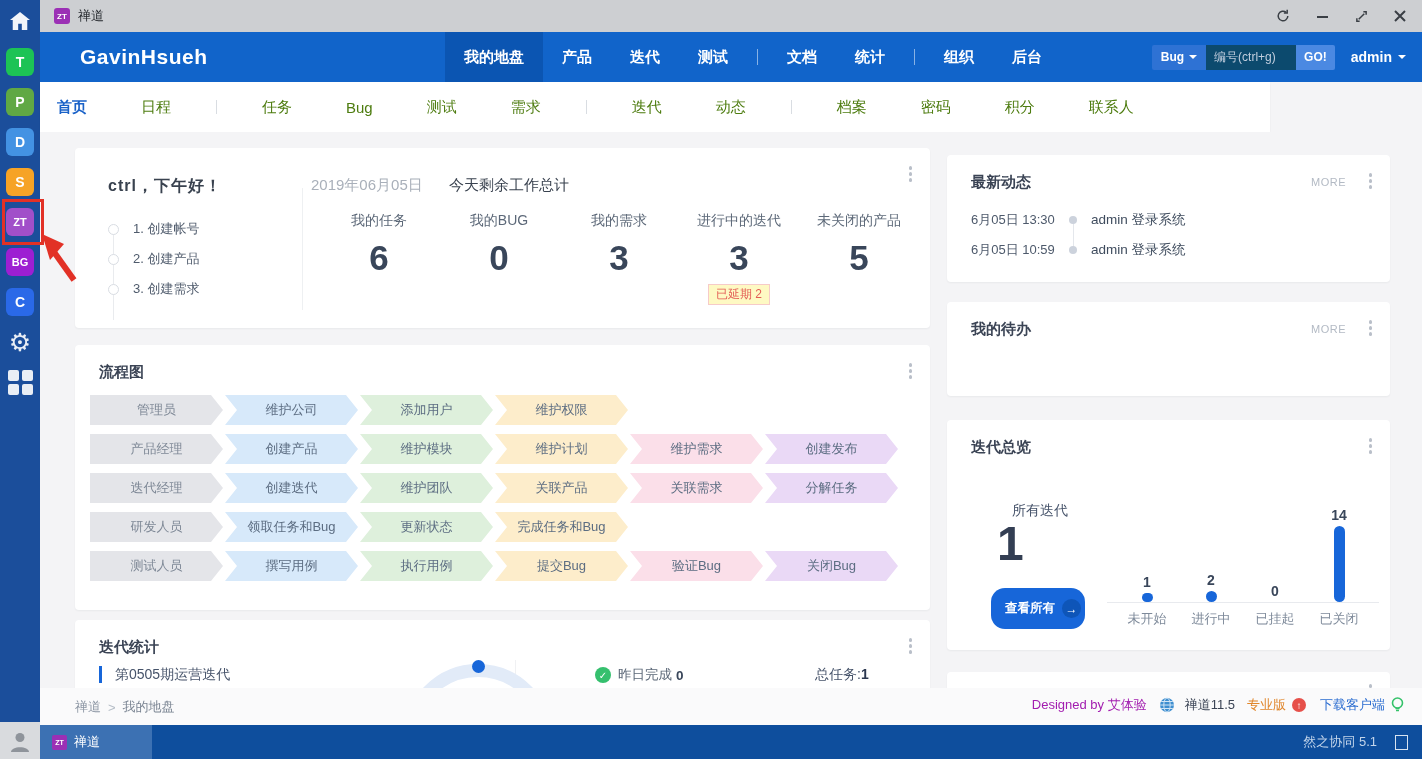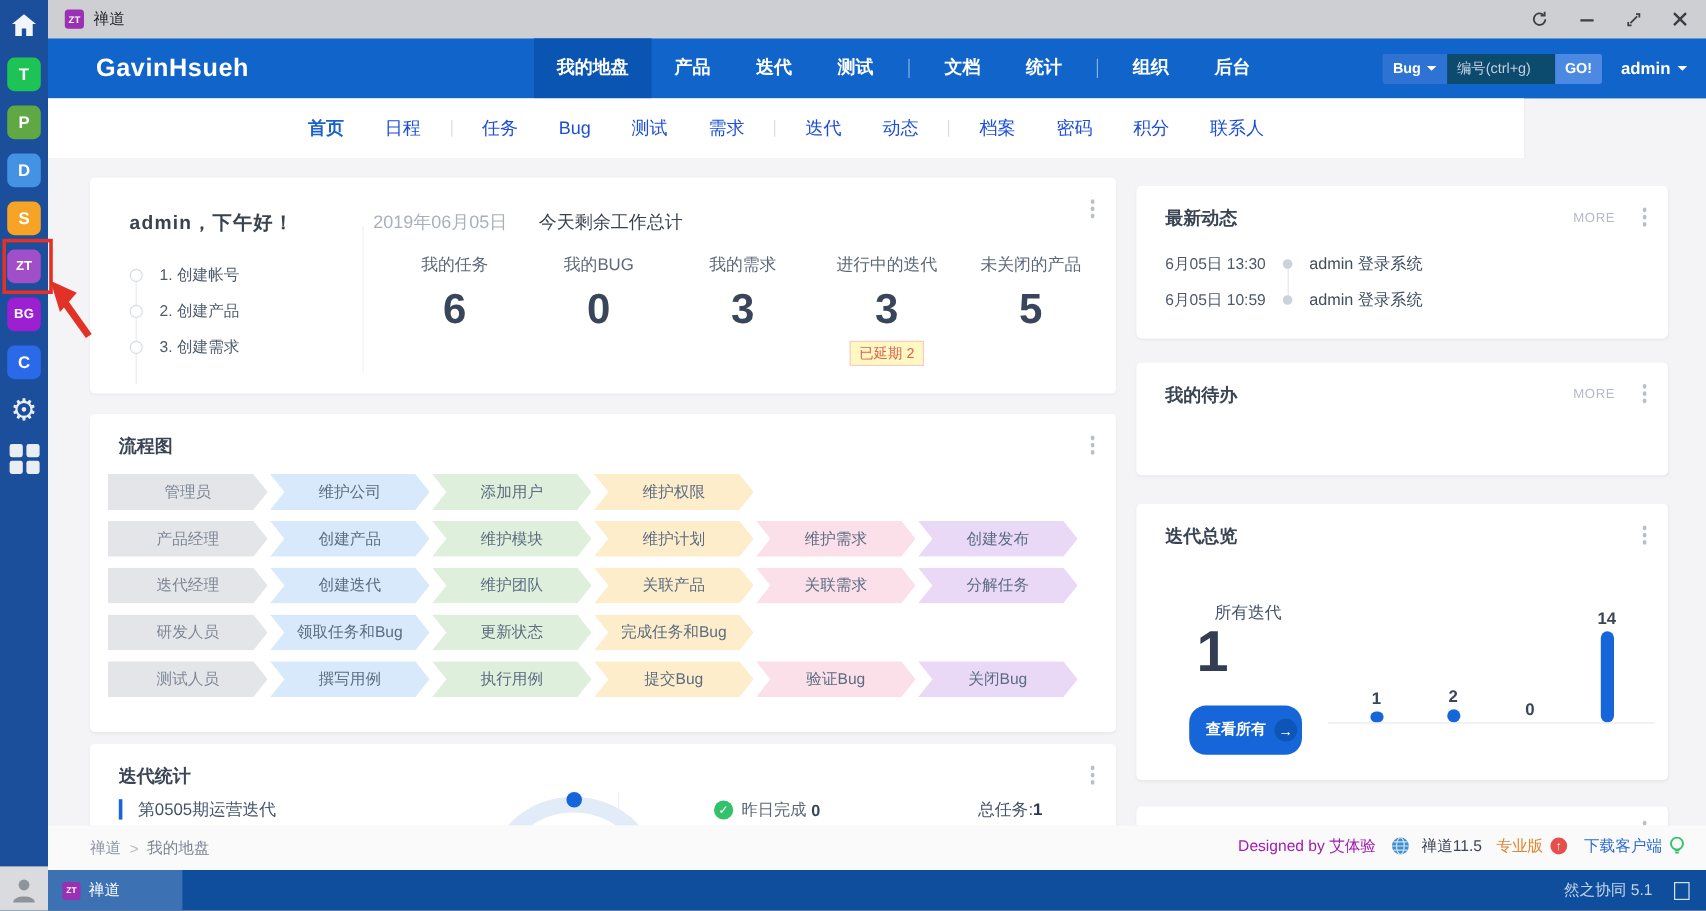--- a/index.html
+++ b/index.html
@@ -39,22 +39,22 @@
   .nav-right{margin-left:auto;margin-right:16px;display:flex;align-items:center;gap:16px;}
   .searchbox{display:flex;height:25px;border-radius:2px;overflow:hidden;font-size:12px;}
   .sb-type{background:#2e72d4;color:#fff;font-weight:bold;display:flex;align-items:center;gap:5px;padding:0 9px;cursor:pointer;}
   .caret{width:0;height:0;border-left:4px solid transparent;border-right:4px solid transparent;border-top:4px solid #fff;}
   .sb-input{width:74px;background:#0c4a6e;border:0;outline:0;color:#dbe3ef;padding:0 8px;font-size:12px;}
   .sb-input::placeholder{color:#c2cede;}
   .sb-go{background:#4b89e2;color:#fff;font-weight:bold;display:flex;align-items:center;padding:0 8px;cursor:pointer;}
   .user{color:#fff;font-size:14px;font-weight:bold;display:flex;align-items:center;gap:6px;cursor:pointer;}
   
   .subnav{position:absolute;left:40px;top:82px;width:1230px;height:50px;background:#fff;
-          display:flex;align-items:center;justify-content:center;box-shadow:0 1px 2px rgba(0,0,0,.05);}
-  .sn-item{padding:0 17px;font-size:15px;color:#1d4ed8;cursor:pointer;white-space:nowrap;}
+          display:flex;align-items:center;justify-content:flex-start;box-shadow:0 1px 2px rgba(0,0,0,.05);gap:20px;}
+  .sn-item{padding:0 17px;font-size:15px;color:#4d7c0f;cursor:pointer;white-space:nowrap;}
   .sn-item.active{color:#1a62c8;font-weight:600;}
   .sn-div{width:1px;height:14px;background:#d9dde2;margin:0 8px;}
   
   .content{position:absolute;left:40px;top:132px;width:1382px;height:556px;background:#f4f4f6;overflow:hidden;}
   .card{position:absolute;background:#fff;border-radius:4px;box-shadow:0 1px 2px rgba(25,30,40,.05);}
   .card-title{position:absolute;top:18px;left:24px;font-size:15px;font-weight:bold;color:#3b4455;}
   .kebab{position:absolute;top:16px;right:16px;display:flex;flex-direction:column;gap:2.5px;align-items:center;cursor:pointer;padding:2px;}
   .kebab i{width:3.5px;height:3.5px;border-radius:50%;background:#b9bfc9;display:block;}
   .more{position:absolute;top:21px;right:44px;font-size:11px;color:#b3bac4;letter-spacing:.5px;cursor:pointer;}
   
@@ -261,21 +261,21 @@
     <div class="sn-div"></div>
     <div class="sn-item">档案</div>
     <div class="sn-item">密码</div>
     <div class="sn-item">积分</div>
     <div class="sn-item">联系人</div>
   </div>
 
   <div class="content">
 
     <div class="card" style="left:35px;top:16px;width:855px;height:180px;">
-      <div class="greeting">admin，下午好！</div>
+      <div class="greeting">ctrl，下午好！</div>
       <div class="kebab">
           <i></i>
           <i></i>
           <i></i>
         </div>
       <div class="steps">
         <div class="line"></div>
         <div class="step">
             <b></b>
             <span>1. 创建帐号</span>
@@ -444,20 +444,26 @@
         <div class="bcol">
           <span class="bval">0</span>
           <span class="bar" style="height: 0px;"></span>
         </div>
         <div class="bcol">
           <span class="bval">14</span>
           <span class="bar" style="height: 76px;"></span>
         </div>
       </div>
       <div class="baseline"></div>
+      <div class="blabels">
+        <span class="blab">未开始</span>
+        <span class="blab">进行中</span>
+        <span class="blab">已挂起</span>
+        <span class="blab">已关闭</span>
+      </div>
     </div>
 
     <div class="card" style="left:907px;top:540px;width:443px;height:60px;">
       <div class="kebab" style="top:10px;">
           <i></i>
         </div>
     </div>
   </div>
 
   <div class="footer">

